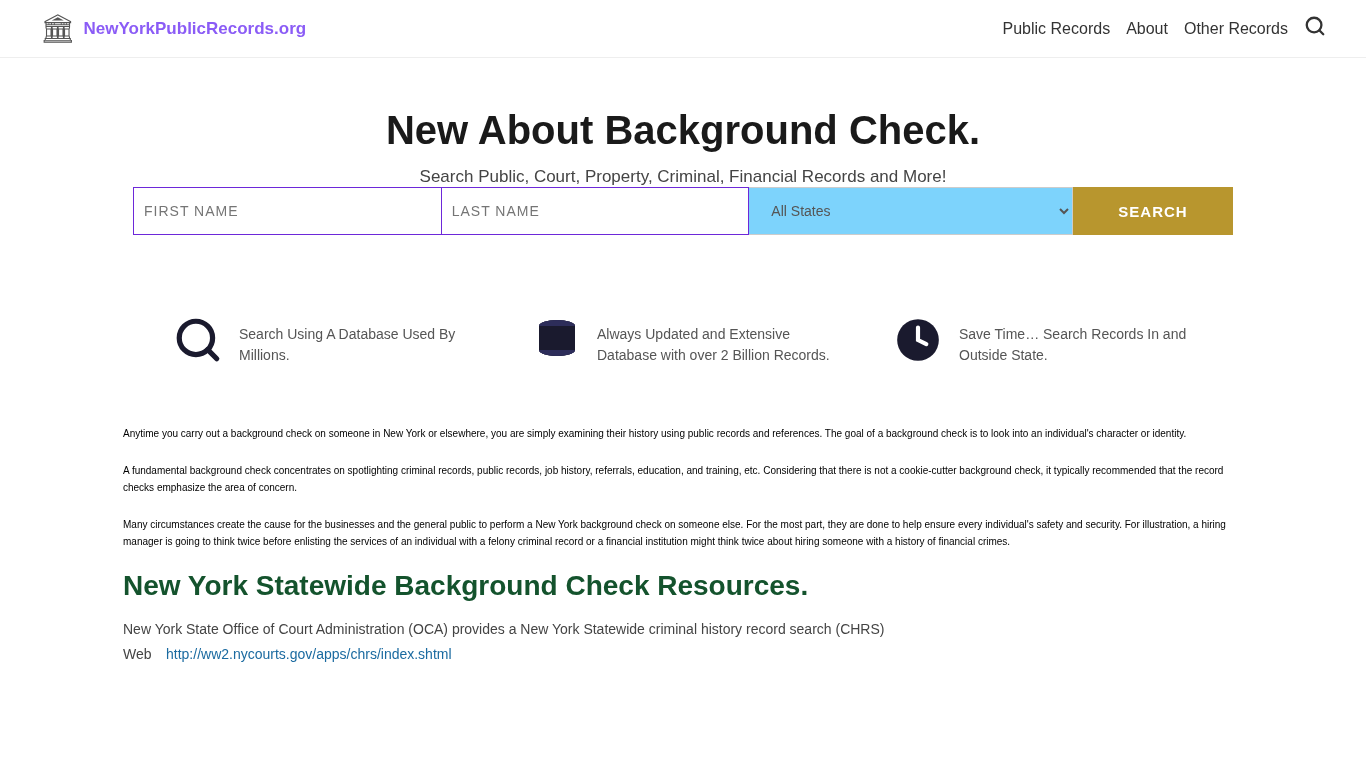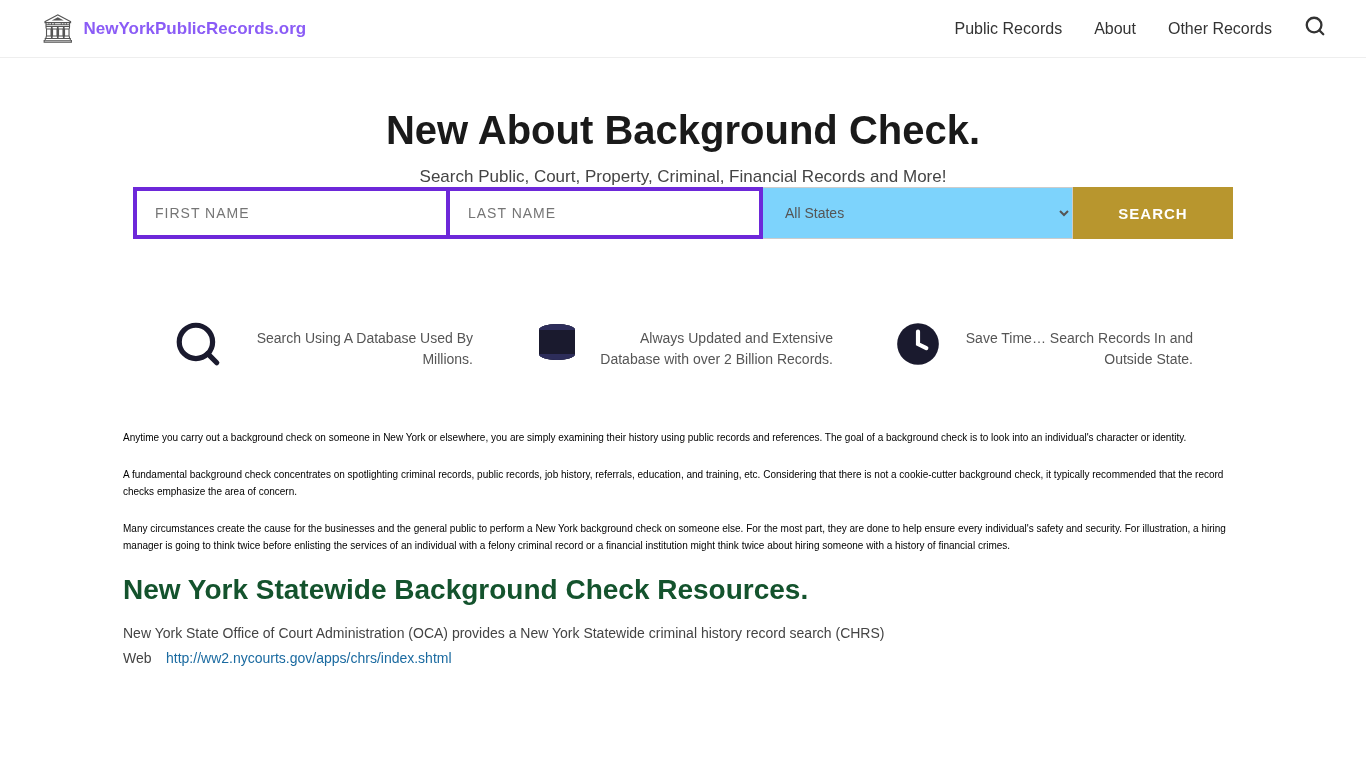--- a/index.html
+++ b/index.html
@@ -26,21 +26,21 @@
     }
     .logo-text {
       font-size: 17px;
       font-weight: bold;
       color: #8b5cf6;
       font-family: Arial, sans-serif;
     }
     .nav {
       display: flex;
       align-items: center;
-      gap: 32px;
+      gap: 16px;
       justify-content: space-between;
     }
     .nav a {
       text-decoration: none;
       color: #333;
       font-size: 16px;
       font-family: Arial, sans-serif;
     }
     .search-icon-nav {
       font-size: 20px;
@@ -69,22 +69,22 @@
     
     .search-form {
       display: flex;
       justify-content: center;
       gap: 0;
       max-width: 1100px;
       margin: 0 auto 40px;
     }
     .search-form input[type="text"] {
       flex: 1;
-      padding: 14px 18px;
-      border: 4px solid #6d28d9;
+      padding: 14px 10px;
+      border: 1px solid #6d28d9;
       font-size: 14px;
       font-family: Arial, sans-serif;
       color: #ec4899;
       outline: none;
       letter-spacing: 1px;
       text-transform: uppercase;
     }
     .search-form input[type="text"]:first-child {
       border-right: none;
     }
@@ -132,21 +132,20 @@
     .feature-icon {
       font-size: 42px;
       color: #1a1a2e;
       flex-shrink: 0;
     }
     .feature-text {
       font-size: 14px;
       color: #555;
       font-family: Arial, sans-serif;
       line-height: 1.5;
-      text-align: right;
     }
 
     
     .content {
       max-width: 1200px;
       margin: 0 auto;
       padding: 10px 40px 30px;
     }
     .content p {
       margin-bottom: 20px;

